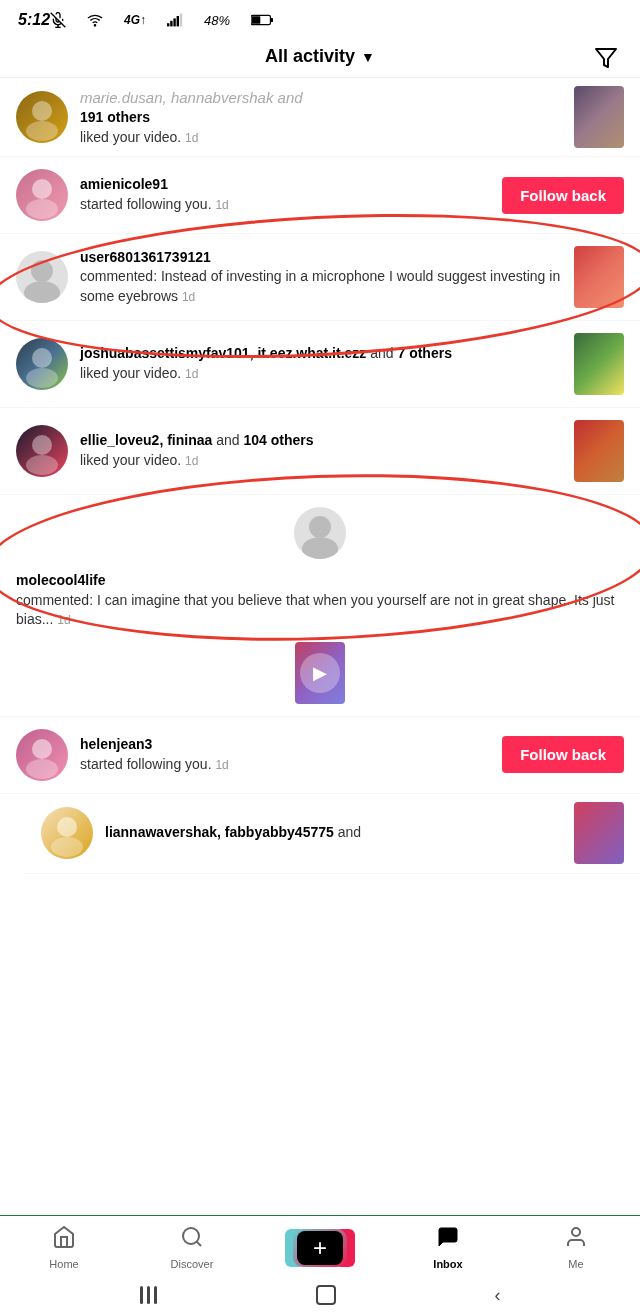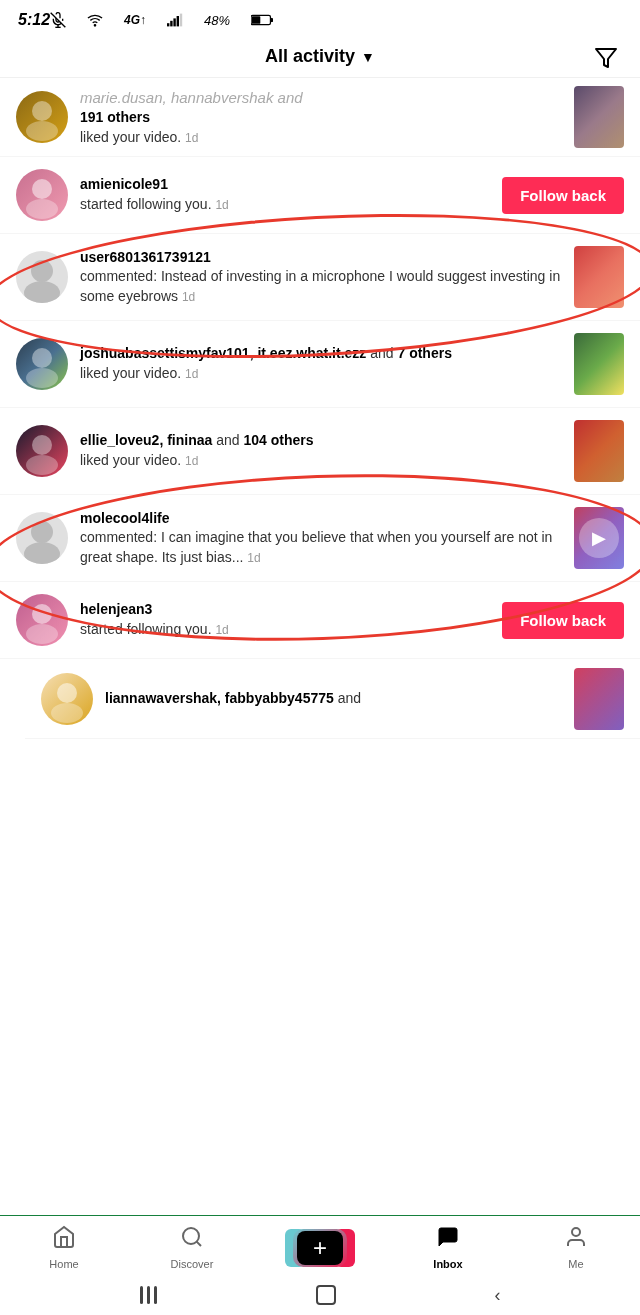--- a/index.html
+++ b/index.html
@@ -378,21 +378,21 @@
             <ellipse cx="26" cy="40" rx="16" ry="10" fill="rgba(255,255,255,0.3)"></ellipse>
           </svg>
       </div>
       <div class="activity-content">
         <div><span class="activity-username">ellie_loveu2, fininaa</span> and <span class="activity-username">104 others</span></div>
         <div><span class="activity-text">liked your video. </span><span class="activity-time">1d</span></div>
       </div>
       <div class="thumbnail" style="background:linear-gradient(135deg,#c03030,#d06030, #c08040);"></div>
     </div>
 
-    <div class="activity-item" style="position:relative;">
+    <div class="activity-item" style="position:relative;flex-direction:column;">
       <div class="circle-overlay" style="top:-20px;left:-16px;width:672px;height:165px;transform:rotate(-2deg);"></div>
       <div class="avatar avatar-placeholder">
         <svg viewBox="0 0 52 52">
             <circle cx="26" cy="20" r="11" fill="#bbb"></circle>
             <ellipse cx="26" cy="42" rx="18" ry="12" fill="#bbb"></ellipse>
           </svg>
       </div>
       <div class="activity-content">
         <div><span class="activity-username">molecool4life</span></div>
         <div><span class="activity-text">commented: I can imagine that you believe that when you yourself are not in great shape. Its just bias... </span><span class="activity-time">1d</span></div>

